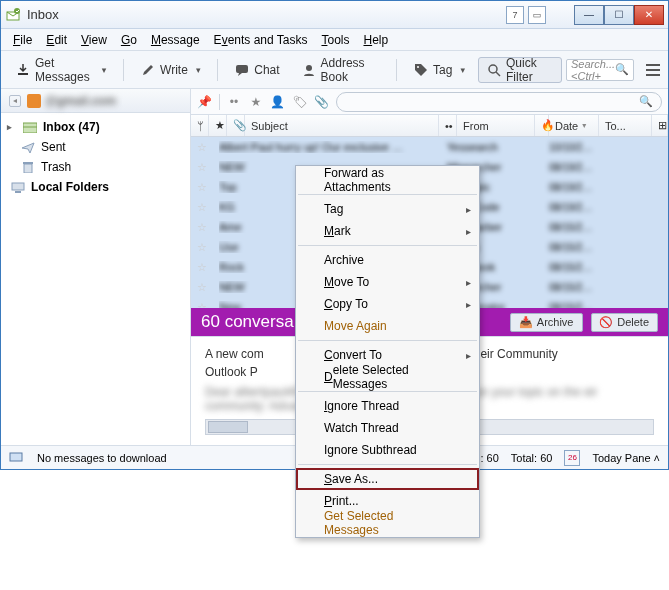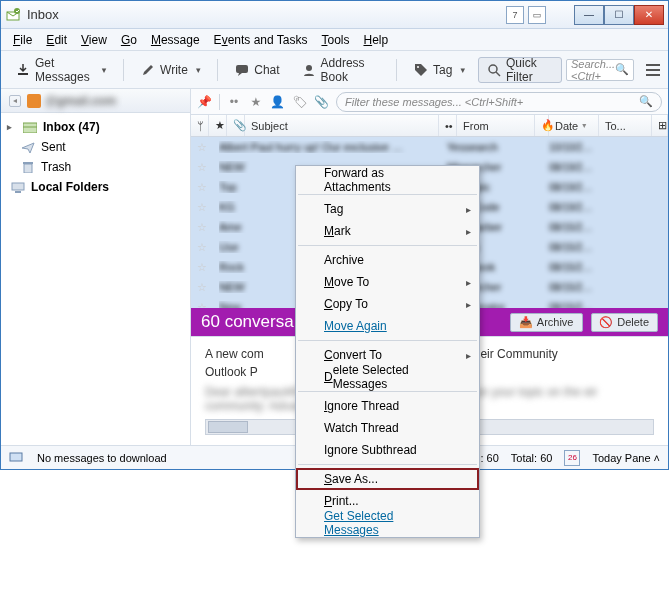--- a/index.html
+++ b/index.html
@@ -60,21 +60,21 @@
   .preview .pline { margin-bottom:4px; }
   .preview .pblur{filter:blur(3px);color:#777;}
   .preview .hscroll{height:16px;background:#e6eaf0;border:1px solid #c9d1dc;position:relative;margin-top:6px;}
   .preview .hscroll .thumb{position:absolute;left:2px;top:1px;width:40px;height:12px;background:#cdd6e2;border:1px solid #aeb9c9;}
   .statusbar { height:24px; border-top:1px solid #d6dee8; background:#f4f7fb; display:flex;align-items:center; padding:0 8px; gap:14px; font-size:11px;}
   .statusbar .right{margin-left:auto;display:flex;align-items:center;gap:12px;}
   .statusbar .cal{width:16px;height:16px;border:1px solid #8aa6c6;font-size:8px;display:flex;align-items:center;justify-content:center;color:#c03;}
   .ctxmenu { position:absolute; left:295px; top:165px; width:185px; background:#f7f7f7; border:1px solid #a9b5c6; box-shadow:2px 3px 6px rgba(0,0,0,.25); padding:3px 0; z-index:50;}
   .ctxmenu .mi { height:22px; display:flex;align-items:center; padding:0 36px 0 28px; font-size:12px; position:relative;}
   .ctxmenu .mi.sub::after{content:"▸";position:absolute;right:8px;font-size:10px;color:#555;}
-  .ctxmenu .mi.disabled{color:#0369a1;text-decoration:underline;}
+  .ctxmenu .mi.disabled{color:#a16207;}
   .ctxmenu .sep{height:1px;background:#d0d6de;margin:3px 2px;}
   .ctxmenu .highlight{outline:2px solid #8a1d22;outline-offset:-2px;}
   svg{display:block;}
 </style>
 </head>
 <body>
 
 <div class="window">
 
   <div class="titlebar">
@@ -230,21 +230,20 @@
     <div class="main">
       <div class="filterbar">
         <span class="ficon">📌</span>
         <span style="width:1px;height:16px;background:#d0d7e0"></span>
         <span class="ficon">••</span>
         <span class="ficon">★</span>
         <span class="ficon">👤</span>
         <span class="ficon">🏷</span>
         <span class="ficon">📎</span>
         <div class="filter-inp">
-          <span>Filter these messages... &lt;Ctrl+Shift+</span>
           <span class="mag">🔍</span>
         </div>
       </div>
       <div class="list-header">
         <div class="col" style="width:18px">ᛘ</div>
         <div class="col" style="width:18px">★</div>
         <div class="col" style="width:18px">📎</div>
         <div class="col" style="flex:0 0 194px">
             <span>Subject</span>
           </div>

